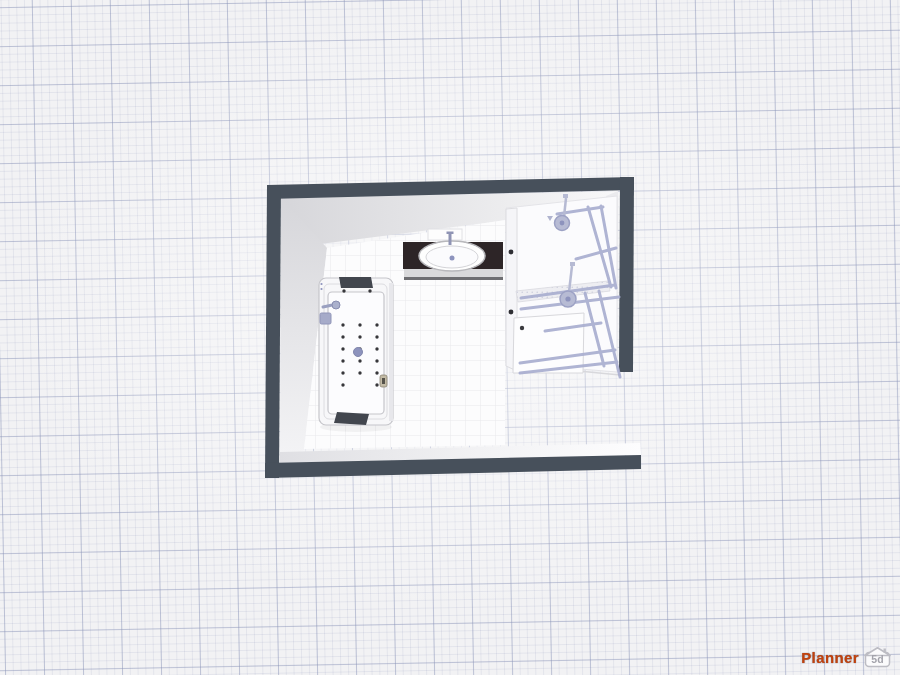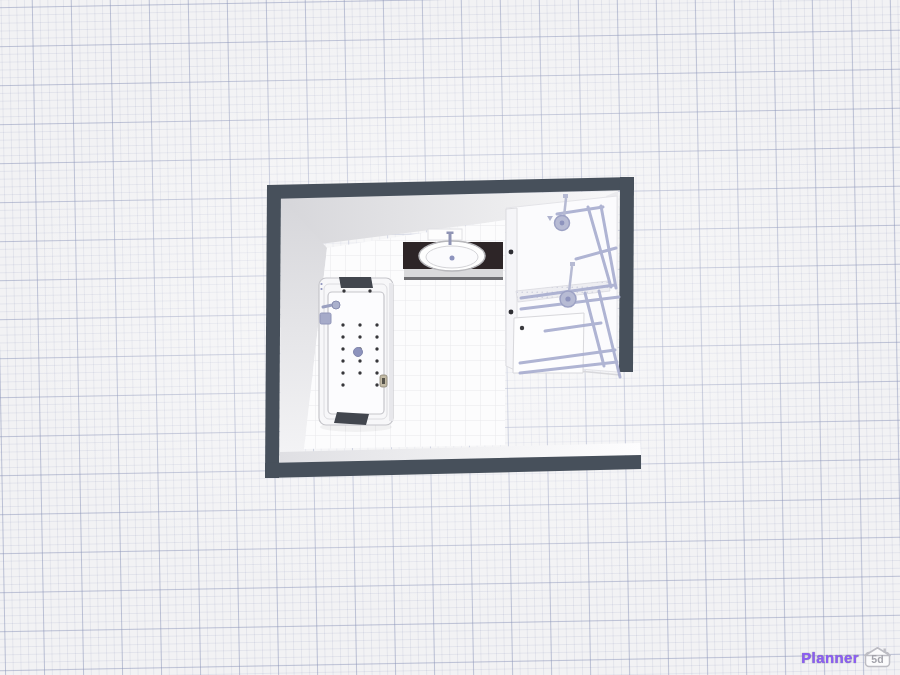--- a/index.html
+++ b/index.html
@@ -21,21 +21,21 @@
     background:radial-gradient(closest-side at 50% 46%, rgba(255,255,255,.55), rgba(255,255,255,0));
   }
   svg.scene{position:absolute;left:0;top:0;}
   .watermark{
     position:absolute;right:9px;bottom:7px;
     display:flex;align-items:center;gap:5px;
     user-select:none;
   }
   .watermark .brand{
     font-size:15px;font-weight:600;letter-spacing:.4px;
-    color:#8b5cf6;
+    color:#c2410c;
     text-shadow:0 0 1px rgba(125,125,135,.85), 0 0 1px rgba(125,125,135,.6);
   }
 </style>
 </head>
 <body>
 
 <div class="stage">
   <div class="grid"></div>
   <div class="glow"></div>
 

